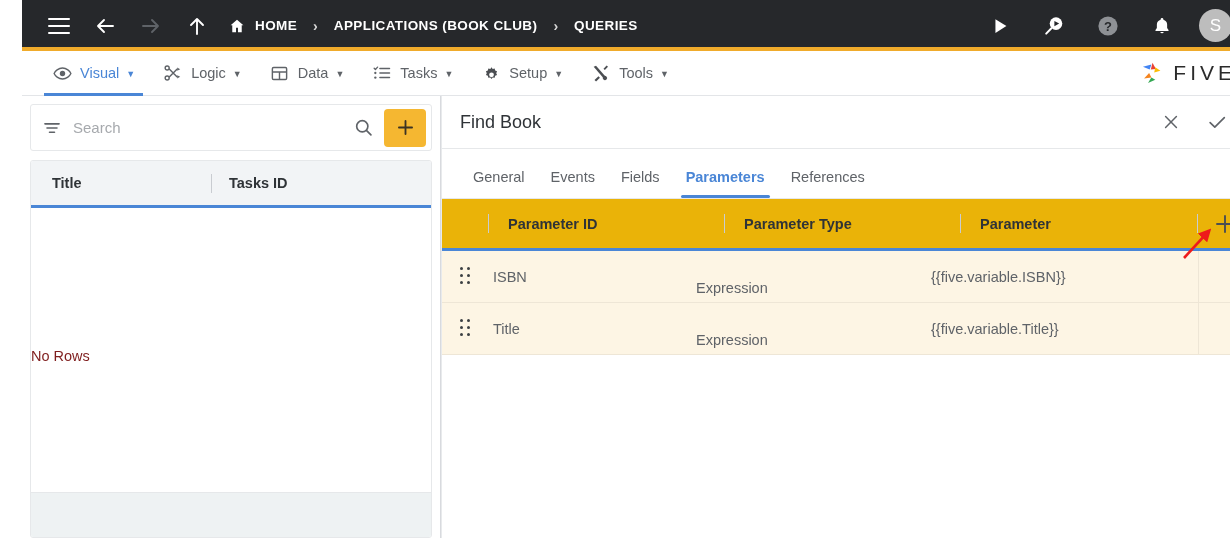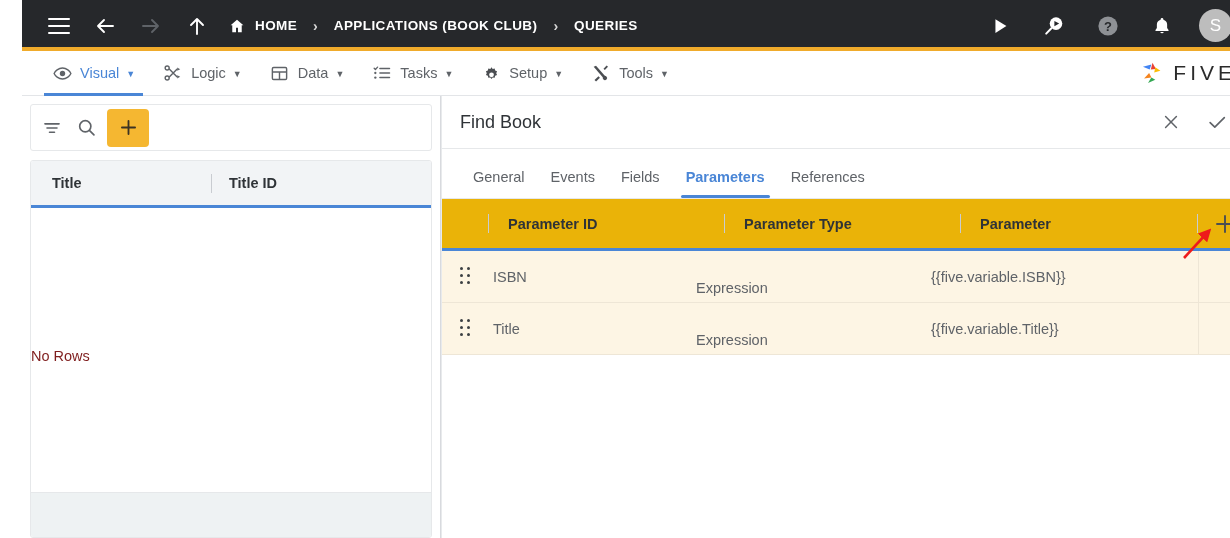--- a/index.html
+++ b/index.html
@@ -624,38 +624,39 @@
   <div class="body">
 
     <div class="leftpanel">
 
       <div class="searchcard">
         <span class="filter-icon">
           <svg width="20" height="20" viewBox="0 0 24 24">
             <path d="M3.5 7h17M6 12h12M9 17h6" stroke="#5f6368" stroke-width="1.9" stroke-linecap="round"></path>
           </svg>
         </span>
+        <input class="search-input" type="text" value="" placeholder="Search" style="">
         <span class="magnifier">
           <svg width="21" height="21" viewBox="0 0 24 24">
             <circle cx="10.6" cy="10.6" r="6.4" fill="none" stroke="#5f6368" stroke-width="1.9"></circle>
             <path d="M15.3 15.3 20.5 20.5" stroke="#5f6368" stroke-width="1.9" stroke-linecap="round"></path>
           </svg>
         </span>
         <button class="add-btn">
           <svg width="21" height="21" viewBox="0 0 24 24">
             <path d="M12 4.5v15M4.5 12h15" stroke="#3c3323" stroke-width="2.1" stroke-linecap="round"></path>
           </svg>
         </button>
       </div>
 
       <div class="grid-left">
         <div class="grid-left-head">
           <div class="gl-col gl-col-title">Title</div>
           <div class="col-divider"></div>
-          <div class="gl-col gl-col-action">Title ID</div>
+          <div class="gl-col gl-col-action">Tasks ID</div>
         </div>
         <div class="grid-left-body">
           <div class="norows">No Rows</div>
         </div>
         <div class="grid-left-footer"></div>
       </div>
     </div>
 
     <div class="rightpanel">
 

